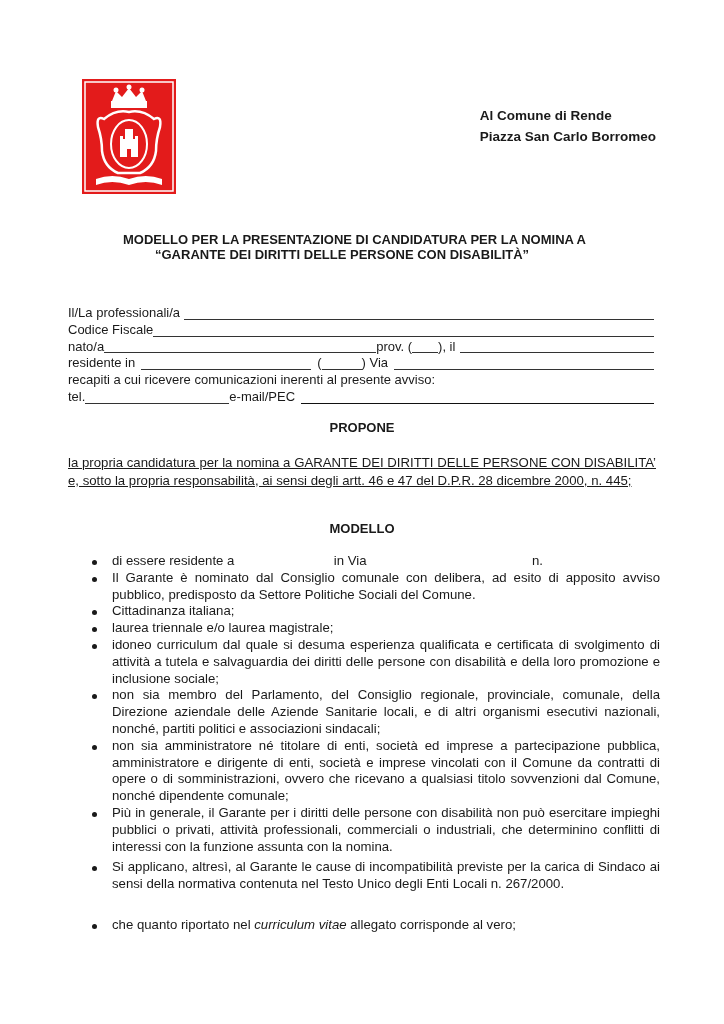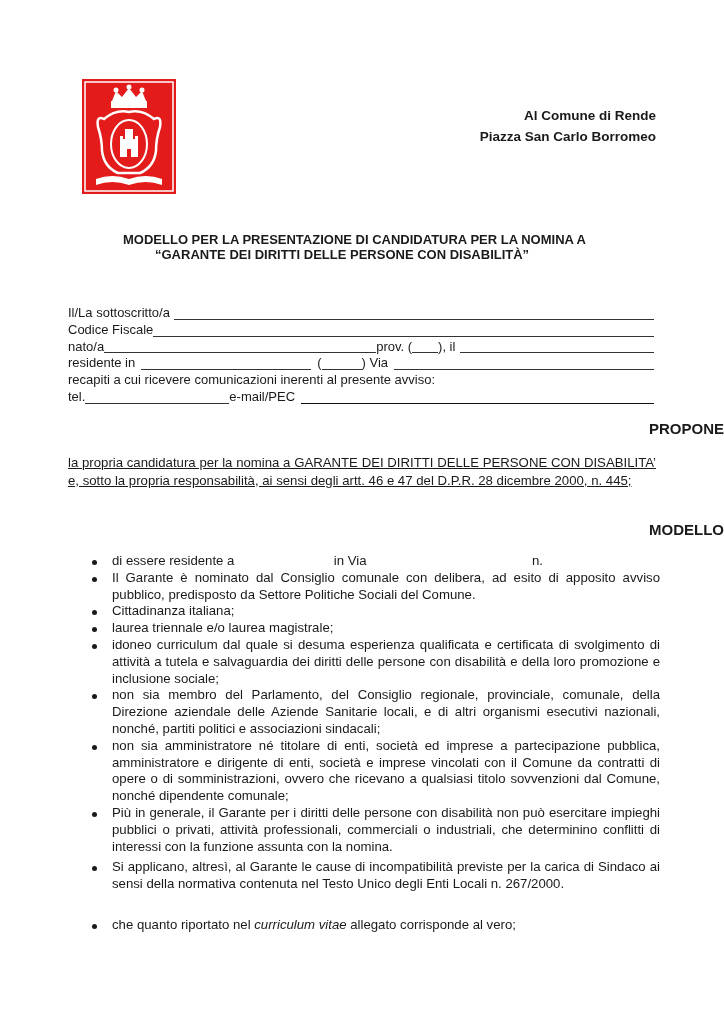--- a/index.html
+++ b/index.html
@@ -6,40 +6,40 @@
   body {
     width: 724px; height: 1024px; position: relative; overflow: hidden;
     font-family: "Liberation Sans", sans-serif; color: #1a1a1a;
   }
   .logo {
     position: absolute; left: 82px; top: 79px; width: 94px; height: 115px;
     background: #e31b1b;
   }
   .logo svg { display: block; }
   .recipient {
-    position: absolute; right: 68px; top: 105px; text-align: right;
+    position: absolute; right: 68px; top: 105px; 
     font-weight: bold; font-size: 13.5px; line-height: 21px;
   }
   .title {
     position: absolute; left: 0; top: 232px; width: 724px;
     font-weight: bold; font-size: 13px; line-height: 15px;
   }
   .title .l1 { margin-left: 123px; white-space: nowrap; }
   .title .l2 { margin-left: 155px; white-space: nowrap; }
   .form {
     position: absolute; left: 68px; top: 305px; width: 586px;
     font-size: 13px; line-height: 16.8px;
   }
   .form .row { display: flex; align-items: flex-end; white-space: nowrap; height: 16.8px; }
   .form .line { border-bottom: 1px solid #333; height: 12px; margin-bottom: 2px; }
   .form .line.thick { border-bottom: 1.6px solid #111; }
   .form .grow { flex: 1; }
   .section-head {
-    position: absolute; left: 0; width: 724px; text-align: right;
-    font-weight: bold; font-size: 15px;
+    position: absolute; left: 0; width: 724px; text-align: center;
+    font-weight: bold; font-size: 13px;
   }
   .para {
     position: absolute; left: 68px; top: 454px; width: 588px;
     font-size: 13.2px; line-height: 17.5px; text-align: justify; text-decoration: underline;
   }
   .bullets {
     position: absolute; left: 68px; top: 553px; width: 592px;
     font-size: 13.2px; line-height: 16.8px; margin: 0; padding: 0; list-style: none;
   }
   .bullets li {
@@ -85,21 +85,21 @@
   <div>Piazza San Carlo Borromeo</div>
 </div>
 
 <div class="title">
   <div class="l1">MODELLO PER LA PRESENTAZIONE DI CANDIDATURA PER LA NOMINA A</div>
   <div class="l2">“GARANTE DEI DIRITTI DELLE PERSONE CON DISABILITÀ”</div>
 </div>
 
 <div class="form">
   <div class="row">
-    <span>Il/La sottoscritto/a</span>
+    <span>Il/La professionali/a</span>
     <span style="width:4px"></span>
     <span class="line grow"></span>
   </div>
   <div class="row">
     <span>Codice Fiscale</span>
     <span class="line grow"></span>
   </div>
   <div class="row">
     <span>nato/a</span>
     <span class="line" style="width:272px"></span>

